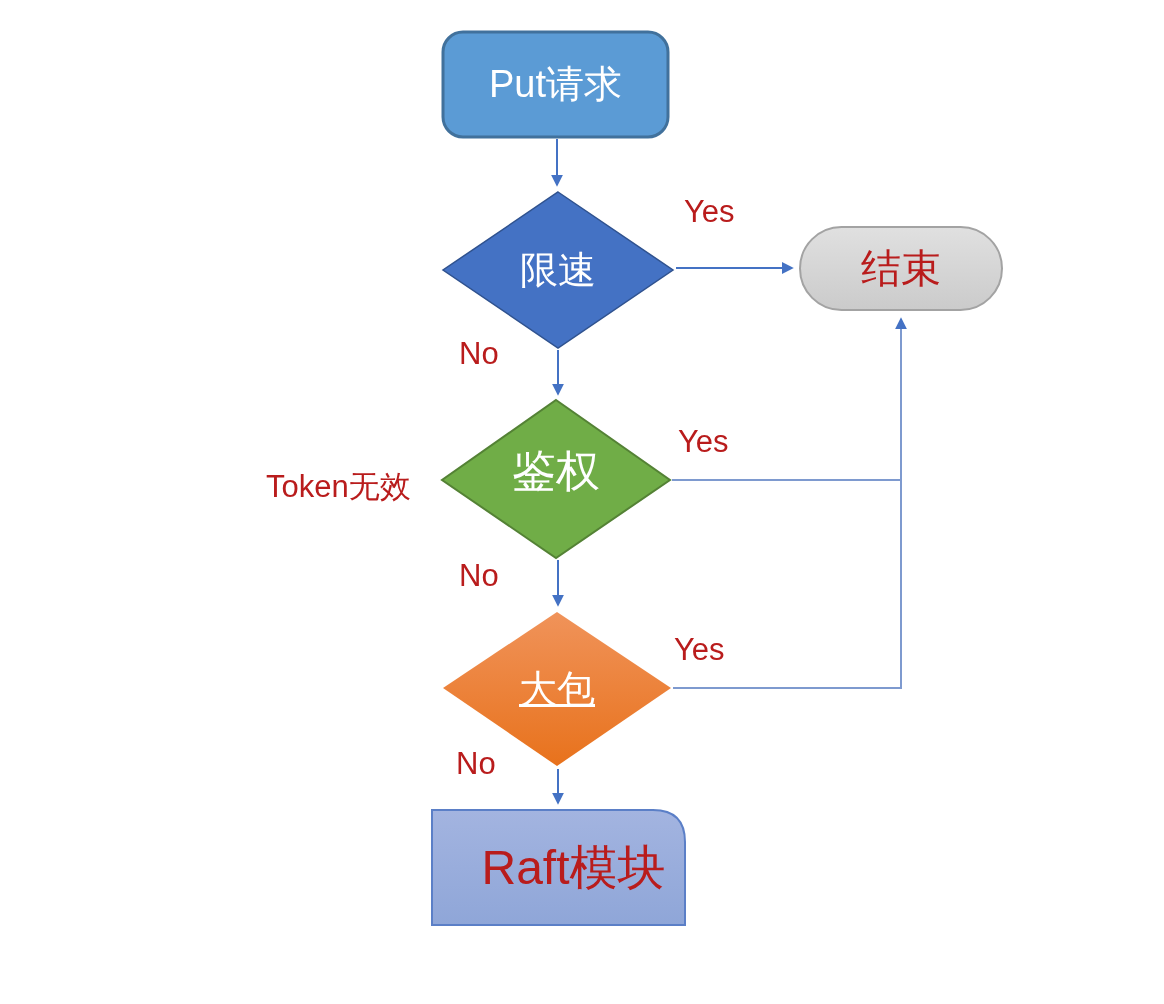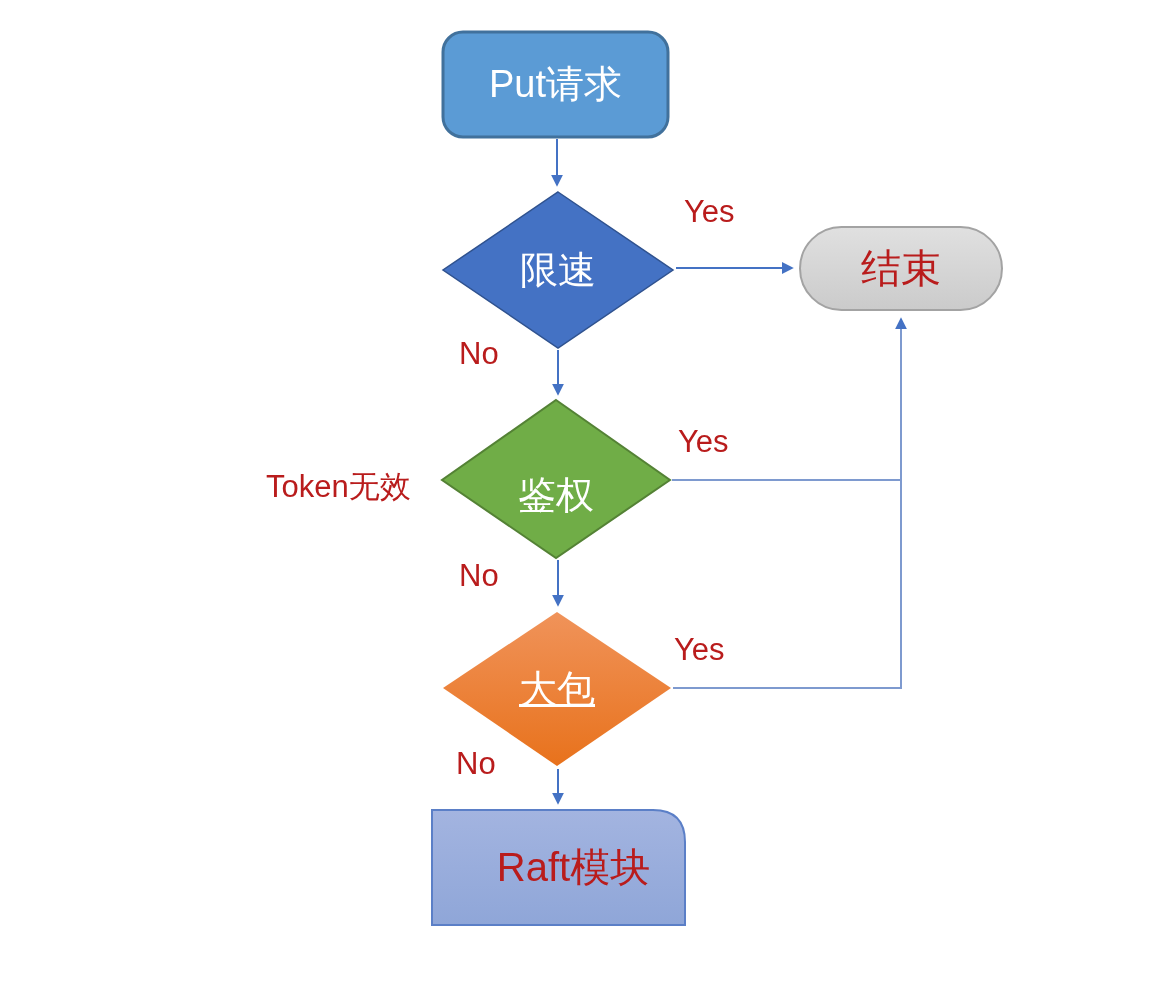--- a/index.html
+++ b/index.html
@@ -11,23 +11,23 @@
   .lbl { position:absolute; color:#b91c1c; }
   .node-lbl {
     display:flex; align-items:center; justify-content:center;
     text-align:center; pointer-events:none;
   }
   .white-lbl { color:#ffffff; }
   
   #lbl-start      { left:443px; top:32px;  width:225px; height:105px; font-size:38px; }
   #lbl-ratelimit  { left:443px; top:192px; width:230px; height:156px; font-size:38px; }
   #lbl-end        { left:800px; top:227px; width:202px; height:83px;  font-size:40px;text-align:right; }
-  #lbl-auth       { left:442px; top:416px; width:228px; height:158px; font-size:38px; }
+  #lbl-auth       { left:442px; top:392px; width:228px; height:158px; font-size:44px; }
   #lbl-bigpacket  { left:443px; top:612px; width:228px; height:154px; font-size:38px;text-decoration:underline; }
-  #lbl-raft       { left:432px; top:810px; width:283px; height:115px; font-size:40px; }
+  #lbl-raft       { left:432px; top:810px; width:283px; height:115px; font-size:48px; }
   
   #cond-ratelimit { left:150px; top:224px; width:310px; font-size:30px; line-height:40px; white-space:pre-wrap; }
   #cond-auth      { left:222px; top:466px; font-size:31px; white-space:nowrap;margin-left:44px; }
   #cond-bigpacket { left:220px; top:664px; font-size:31px; white-space:nowrap; }
   
   .edge-lbl { font-size:31px; }
   #yes-ratelimit { left:684px; top:194px; }
   #no-ratelimit  { left:459px; top:336px; }
   #yes-auth      { left:678px; top:424px; }
   #no-auth       { left:459px; top:558px; }

